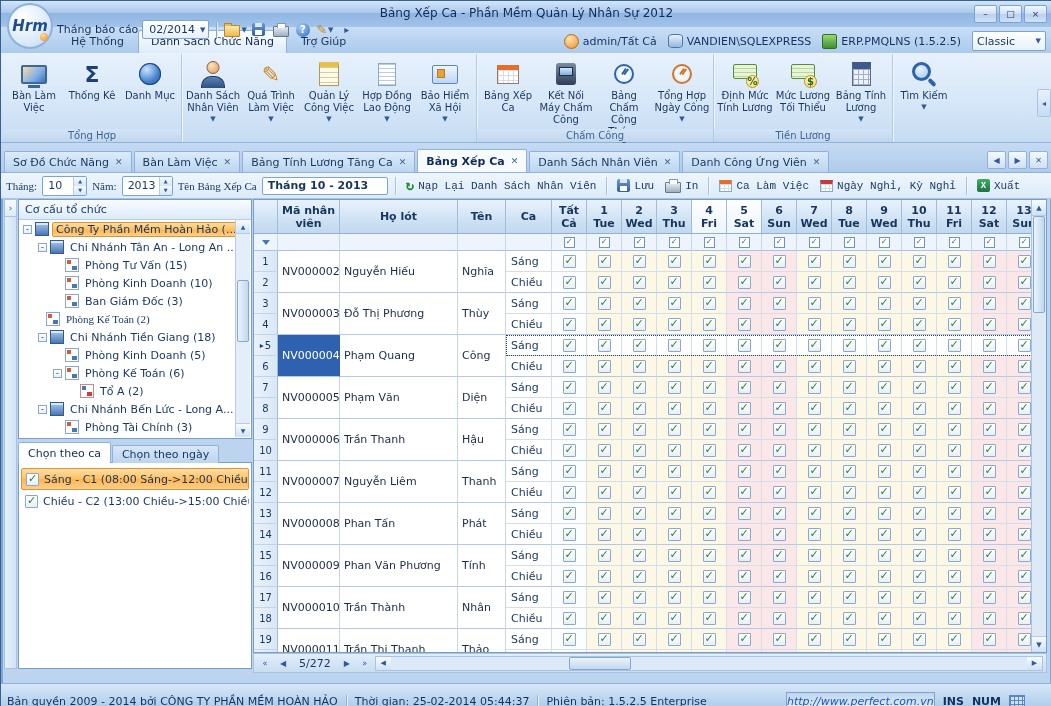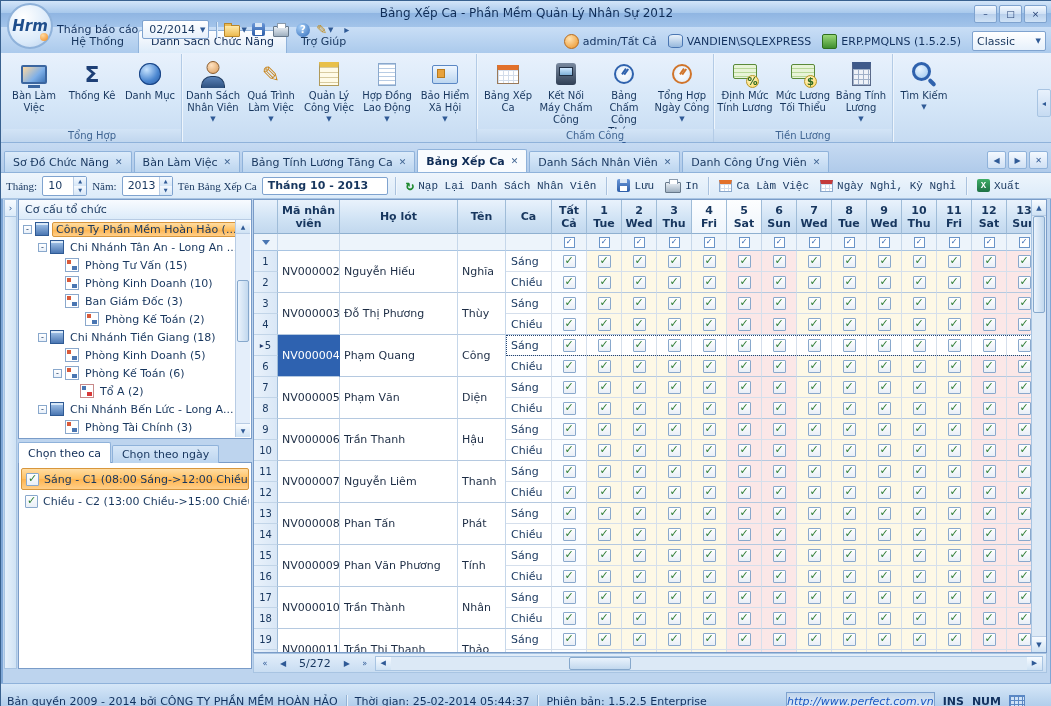--- a/index.html
+++ b/index.html
@@ -523,21 +523,21 @@
         <div class="trow" style="padding-left: 33px;">
           <span class="texp" style="visibility: hidden;"></span>
           <span class="mic ic-dept"></span>
           <span class="tlabel">Phòng Kinh Doanh (10)</span>
         </div>
         <div class="trow" style="padding-left: 33px;">
           <span class="texp" style="visibility: hidden;"></span>
           <span class="mic ic-dept"></span>
           <span class="tlabel">Ban Giám Đốc (3)</span>
         </div>
-        <div class="trow" style="padding-left: 53px;">
+        <div class="trow" style="padding-left: 14px; font-family: Liberation Serif, serif;">
           <span class="texp" style="visibility: hidden;"></span>
           <span class="mic ic-dept"></span>
           <span class="tlabel">Phòng Kế Toán (2)</span>
         </div>
         <div class="trow" style="padding-left: 18px;">
           <span class="texp">-</span>
           <span class="mic ic-building"></span>
           <span class="tlabel">Chi Nhánh Tiền Giang (18)</span>
         </div>
         <div class="trow" style="padding-left: 33px;">

